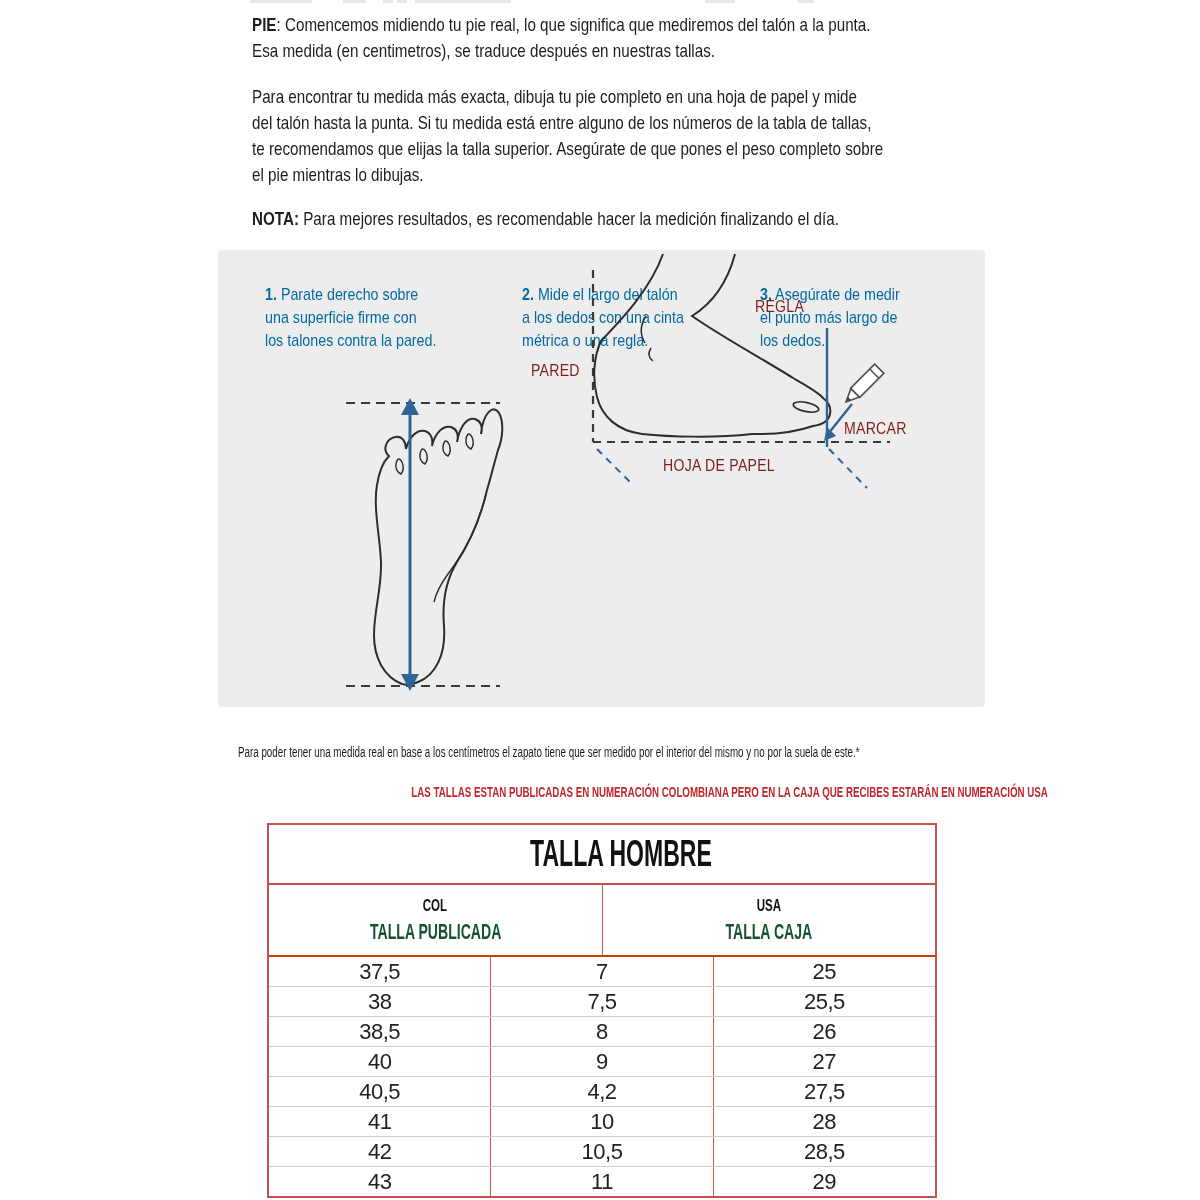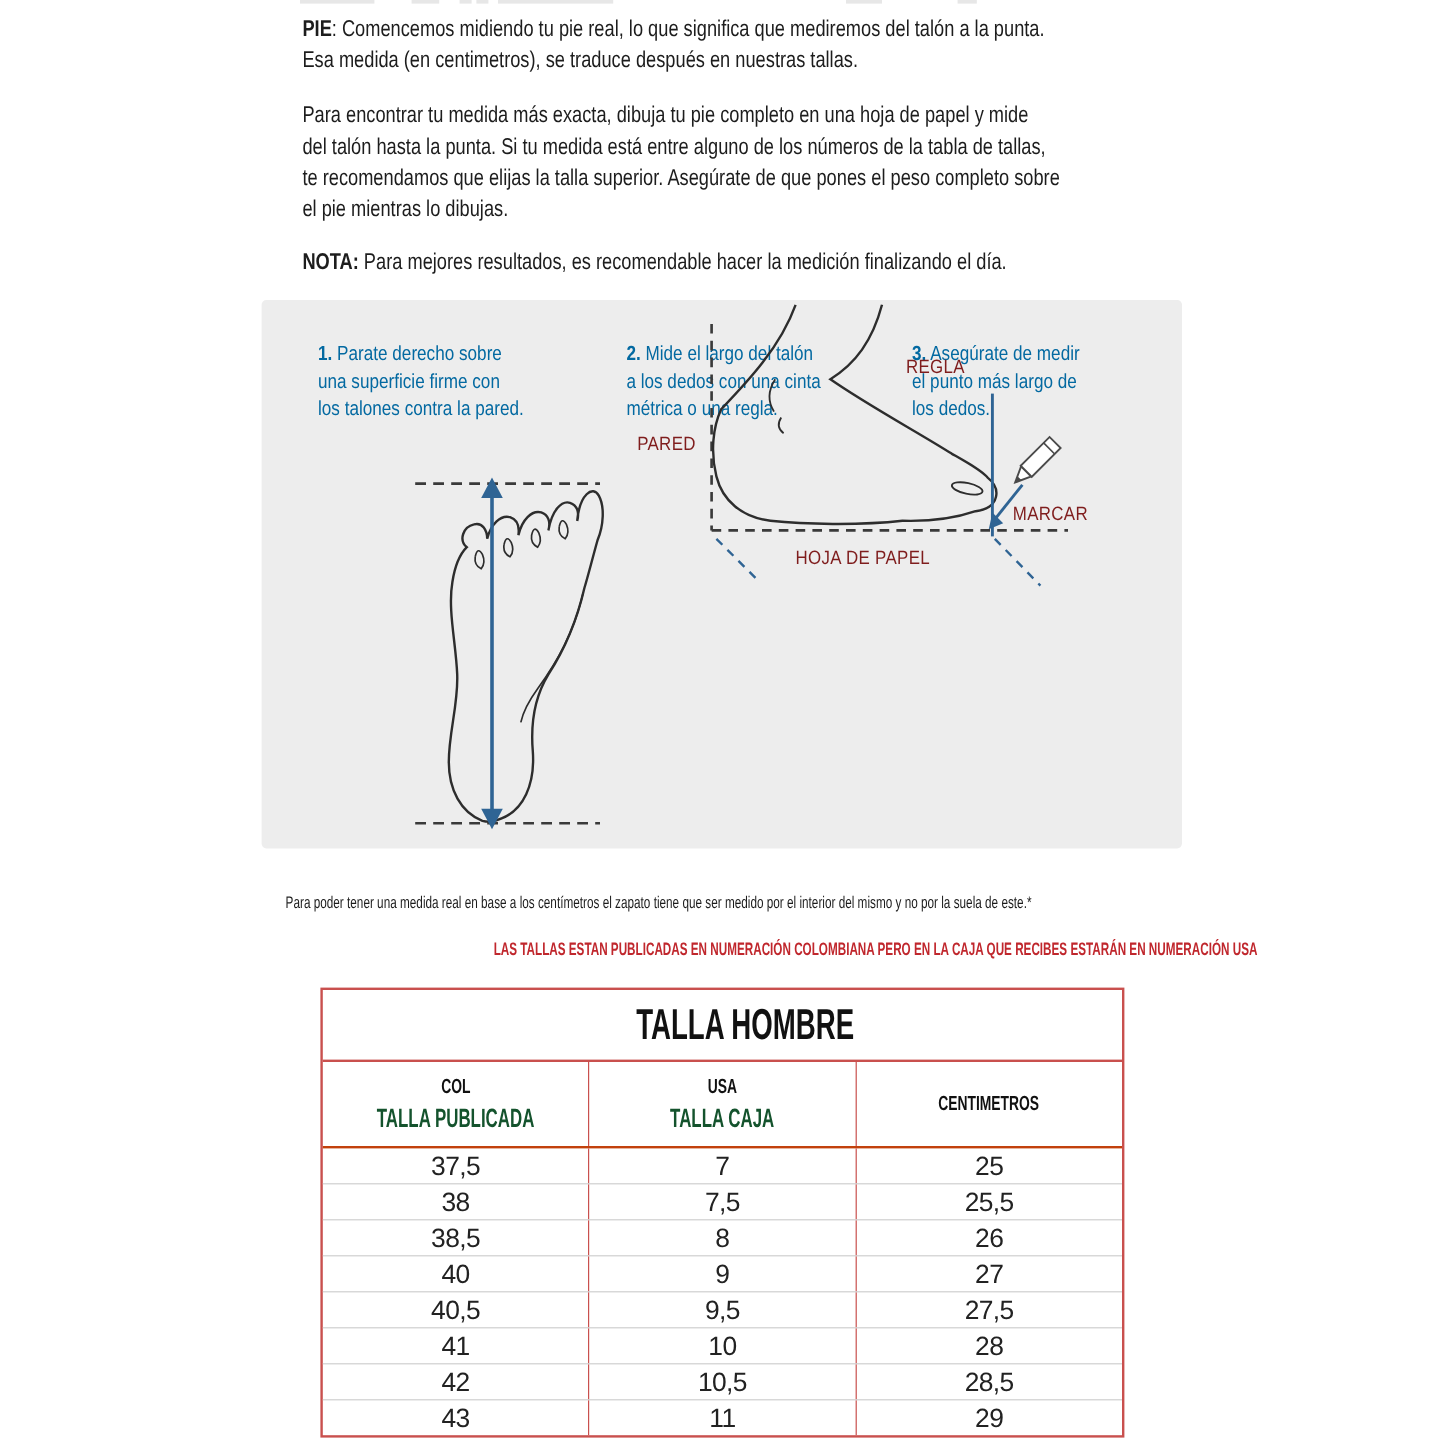--- a/index.html
+++ b/index.html
@@ -208,23 +208,20 @@
     </div>
     <div class="t-head">
       <div class="th">
         <span class="th-top"><span class="cond oc s68">COL</span></span>
         <span class="th-bottom"><span class="cond oc s64">TALLA PUBLICADA</span></span>
       </div>
       <div class="th">
         <span class="th-top"><span class="cond oc s68">USA</span></span>
         <span class="th-bottom"><span class="cond oc s64">TALLA CAJA</span></span>
       </div>
-      <div class="th">
-        <span class="th-top"><span class="cond oc s68">CENTIMETROS</span></span>
-      </div>
     </div>
 
     <div class="t-row">
       <div class="td">37,5</div>
       <div class="td">7</div>
       <div class="td">25</div>
     </div>
     <div class="t-row">
       <div class="td">38</div>
       <div class="td">7,5</div>
@@ -235,21 +232,21 @@
       <div class="td">8</div>
       <div class="td">26</div>
     </div>
     <div class="t-row">
       <div class="td">40</div>
       <div class="td">9</div>
       <div class="td">27</div>
     </div>
     <div class="t-row">
       <div class="td">40,5</div>
-      <div class="td">9,5</div>
+      <div class="td">4,2</div>
       <div class="td">27,5</div>
     </div>
     <div class="t-row">
       <div class="td">41</div>
       <div class="td">10</div>
       <div class="td">28</div>
     </div>
     <div class="t-row">
       <div class="td">42</div>
       <div class="td">10,5</div>

